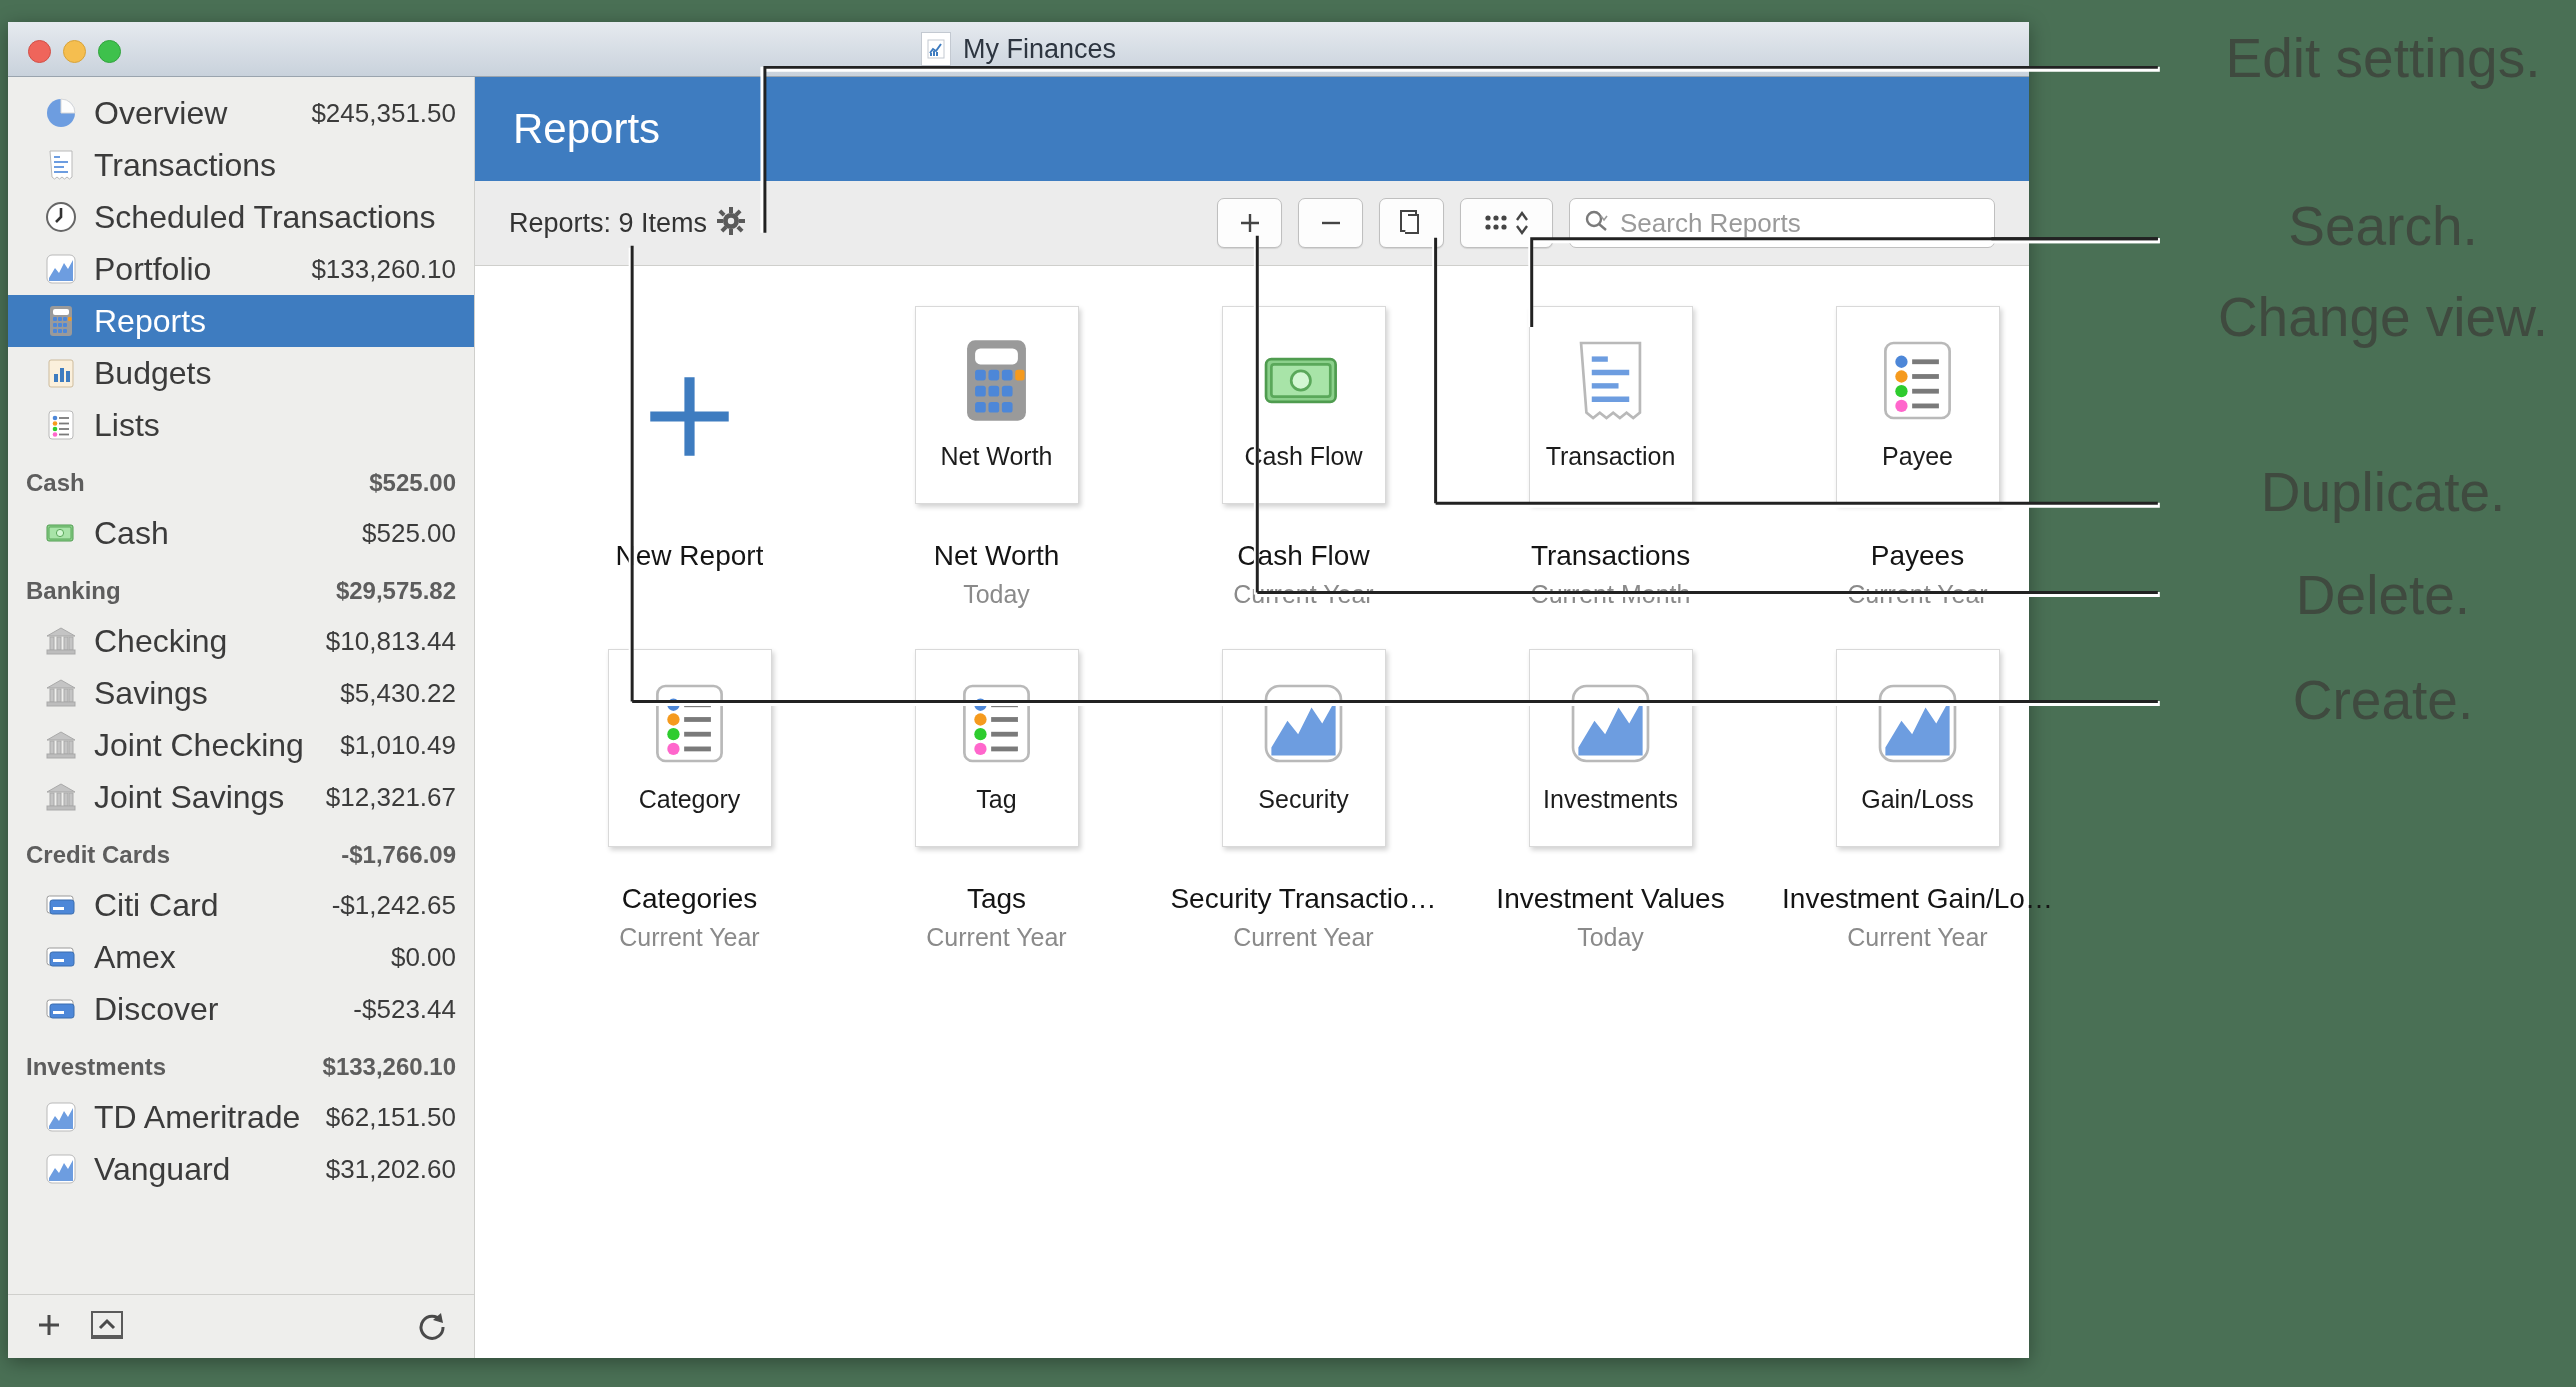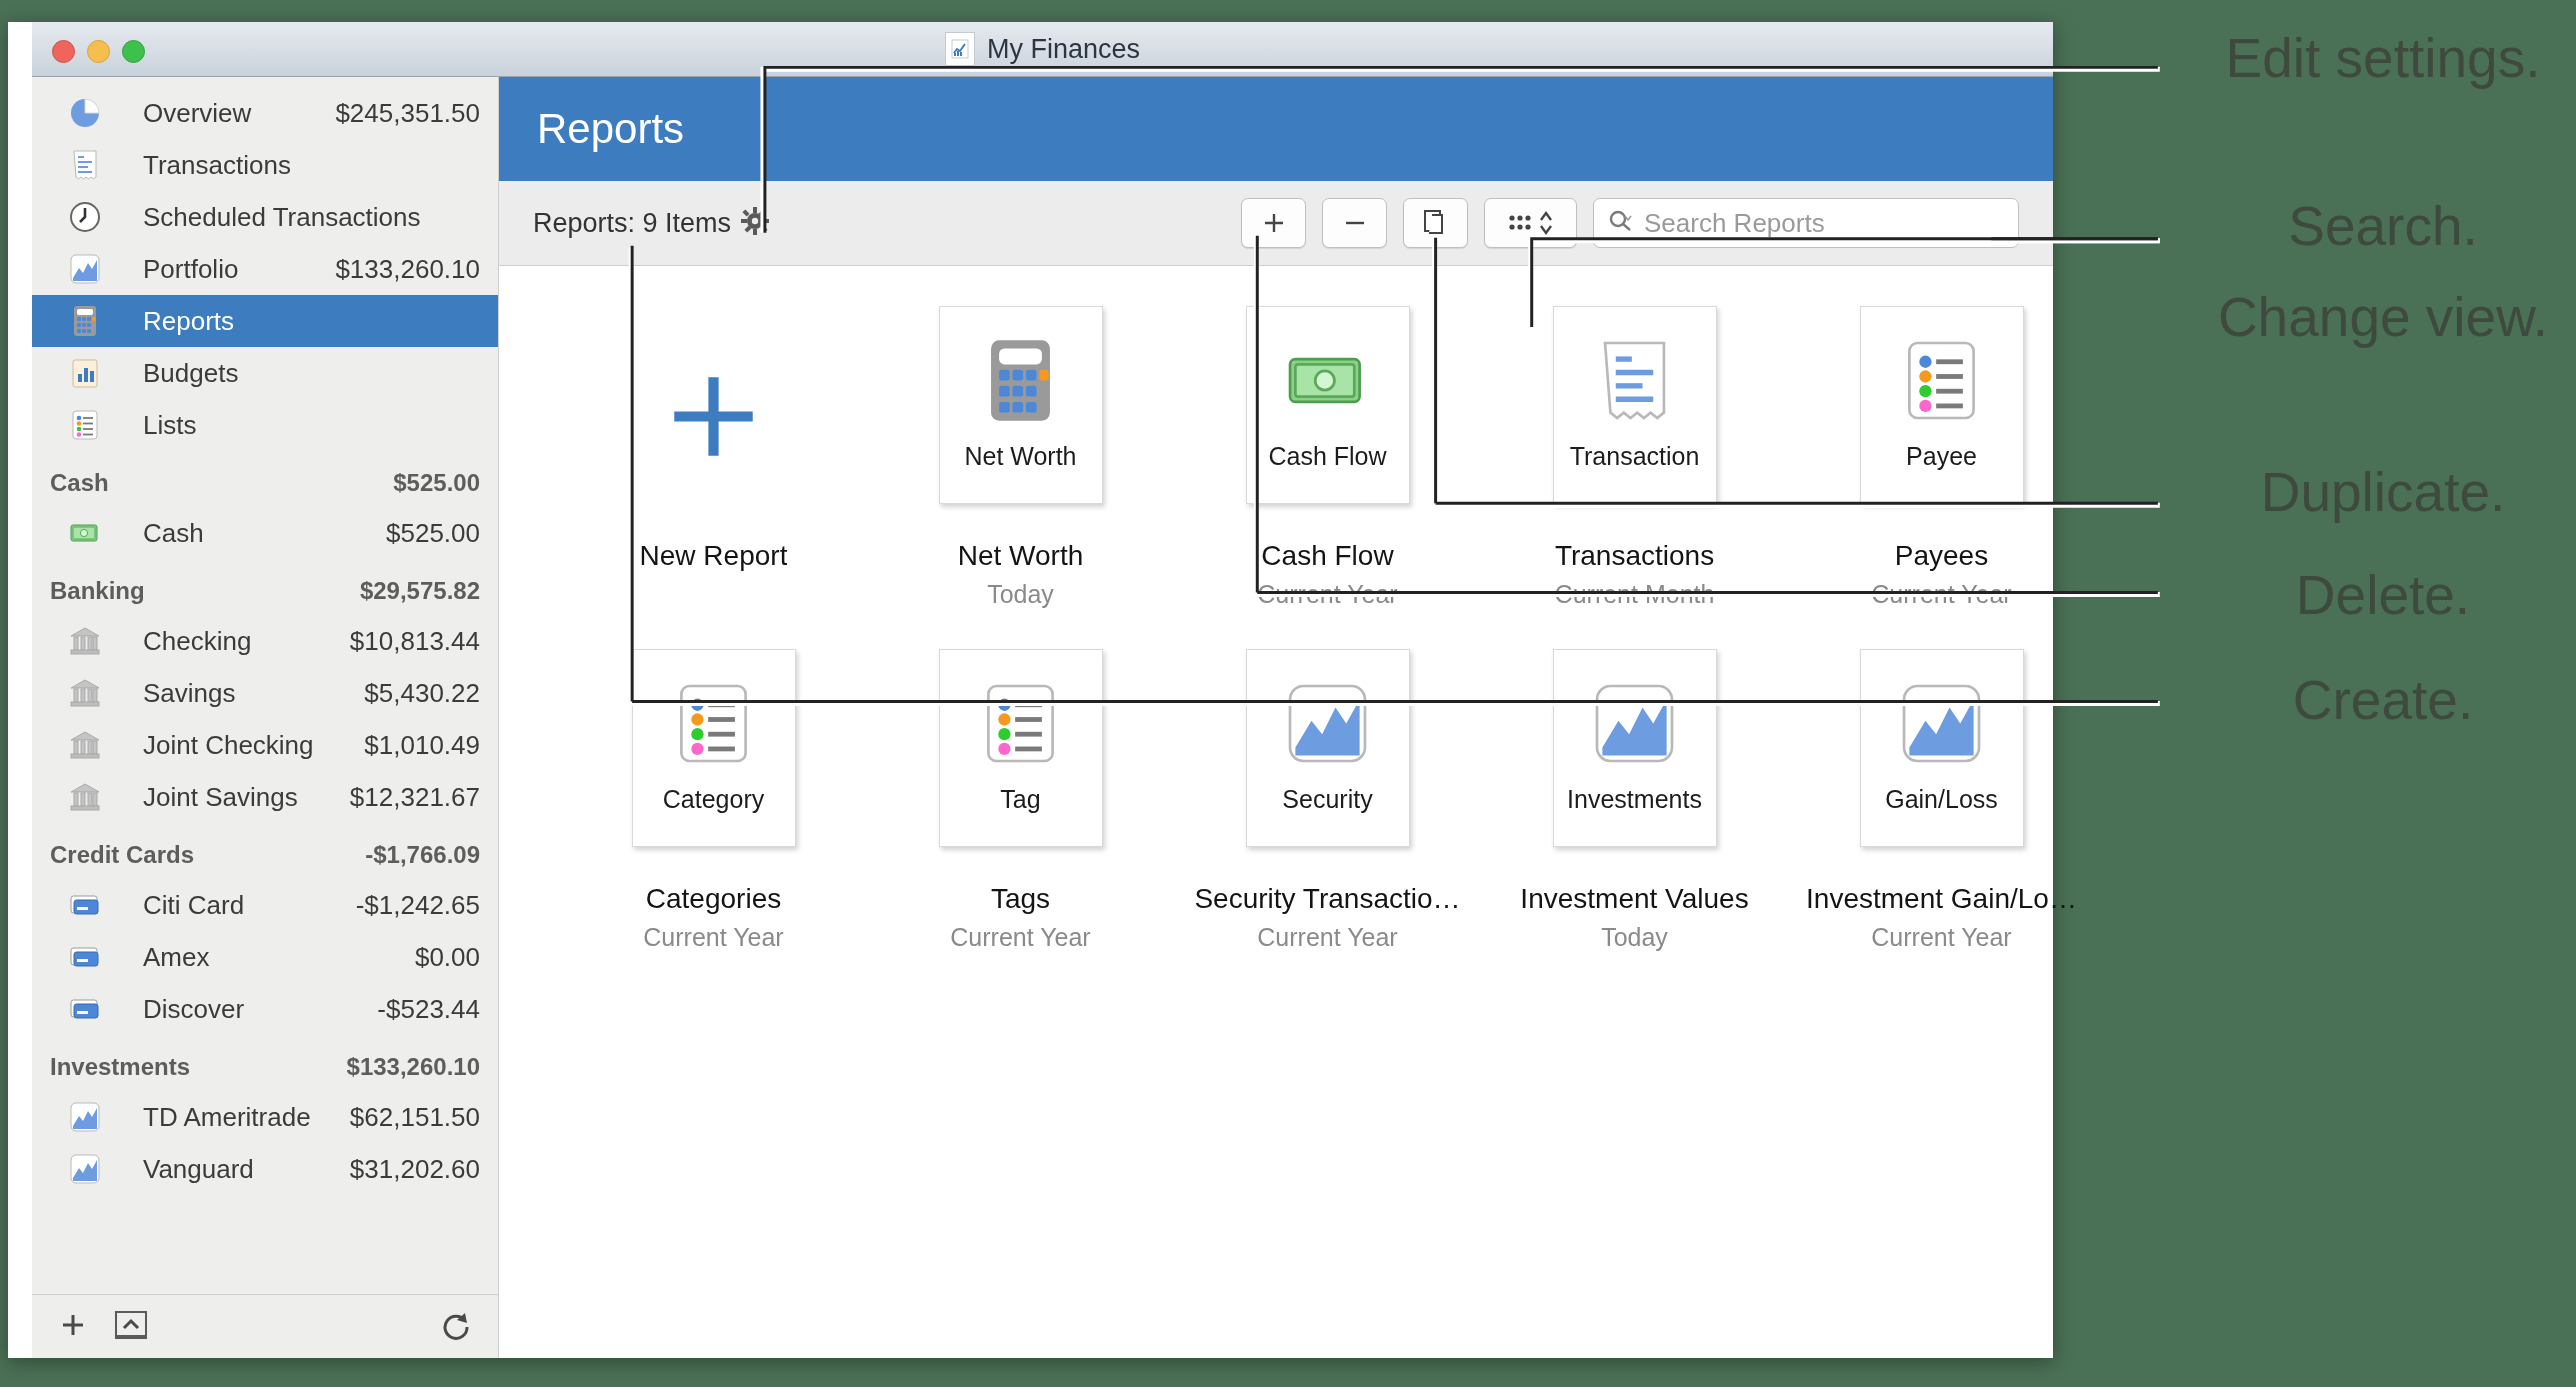--- a/index.html
+++ b/index.html
@@ -10,21 +10,20 @@
     overflow: hidden;
   }
   #root { position: relative; width: 2576px; height: 1387px; }
 
   
   .window {
     position: absolute; left: 8px; top: 22px;
     width: 2021px; height: 1336px;
     background: #ffffff;
     box-shadow: 0 4px 18px rgba(0,0,0,.35);
-    padding-left: 24px;
   }
   .titlebar {
     position: relative; height: 54px;
     background: linear-gradient(#e6eaef, #c9d2dc);
     border-bottom: 1px solid #9aa4ae;
     display: flex; align-items: center;
   }
   .lights { position:absolute; left: 20px; top: 18px; display: flex; gap: 12px; }
   .light { width: 21px; height: 21px; border-radius: 50%; }
   .light.red { background: #ef655b; border:1px solid #d24f46;}
@@ -55,21 +54,21 @@
     font-size: 24px; font-weight: bold; color: #5d5d5d;
     padding: 18px 0 10px 18px;
   }
   .sb-group-head .amt { float: right; margin-right: 18px; }
   .sb-row {
     display:flex; align-items:center; height: 52px;
     padding: 0 18px 0 36px; gap: 16px;
   }
   .sb-row.selected { background: #3e7cc0; }
   .sb-row.selected .sb-label { color: #fff; }
-  .sb-label { font-size: 26px; color: #3b3b3b; flex:1; white-space: nowrap; margin-left: 25px;}
+  .sb-label { font-size: 32px; color: #3b3b3b; flex:1; white-space: nowrap;}
   .sb-amt { font-size: 26px; color: #3b3b3b; }
   .sb-ico { width: 34px; height: 34px; flex: none; display:block;}
   .sb-bottom {
     height: 63px; border-top: 1px solid #cfcfcc;
     display:flex; align-items:center; padding: 0 26px; gap: 26px;
     background: #eeeeec;
   }
   .sb-bottom .spacer { flex: 1; }
 
   

